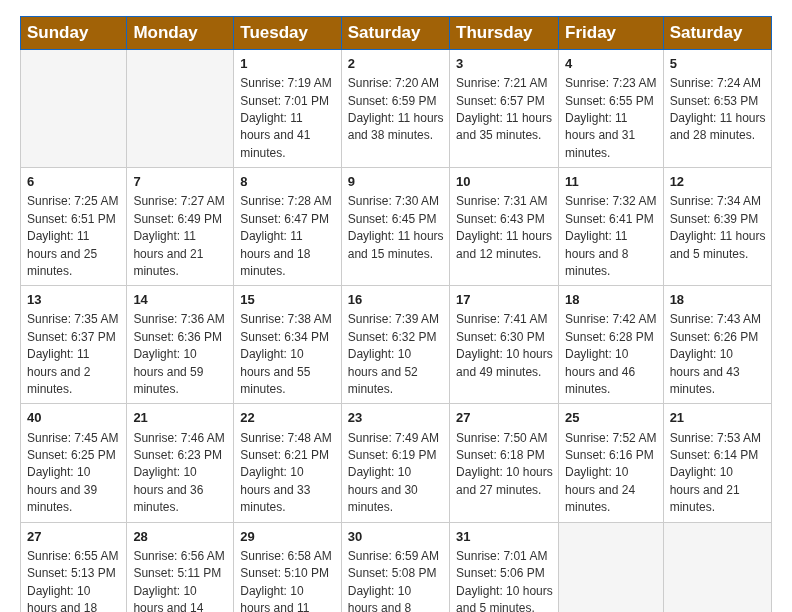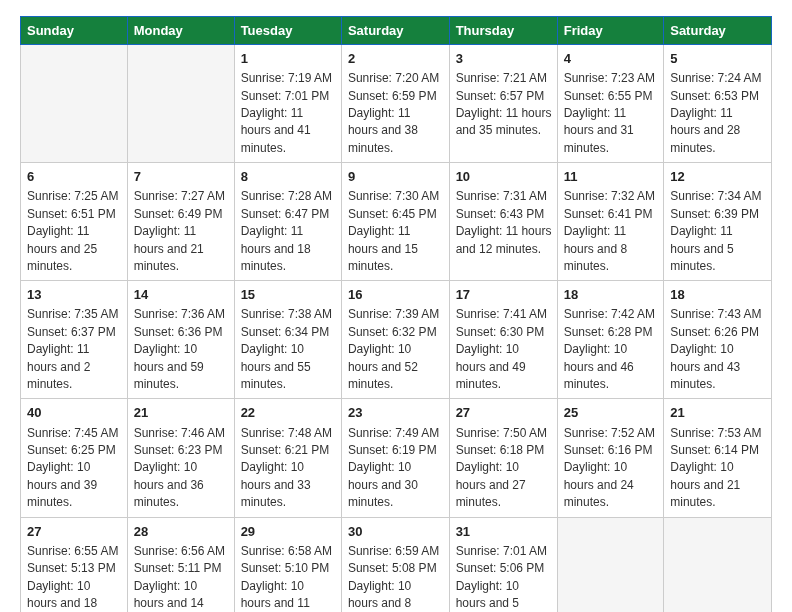--- a/index.html
+++ b/index.html
@@ -43,25 +43,25 @@
       color: #444;
       margin-top: 2px;
     }
     .calendar {
       width: 100%;
       border-collapse: collapse;
       border: 1px solid #ccc;
       font-size: 11px;
     }
     .calendar th {
-      background: #15803d;
+      background: #a16207;
       color: #fff;
       text-align: left;
       padding: 6px 6px;
-      font-size: 13px;
+      font-size: 17px;
       font-weight: bold;
       border: 1px solid #1565C0;
     }
     .calendar td {
       vertical-align: top;
       padding: 5px 5px 5px 6px;
       border: 1px solid #ccc;
       width: 113px;
       min-height: 70px;
       background: #fff;

